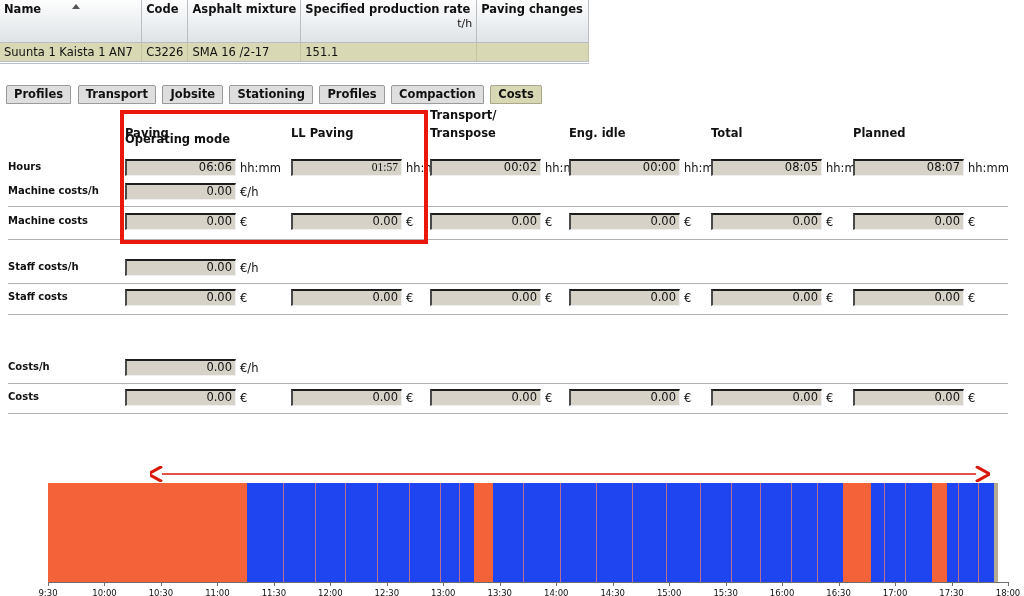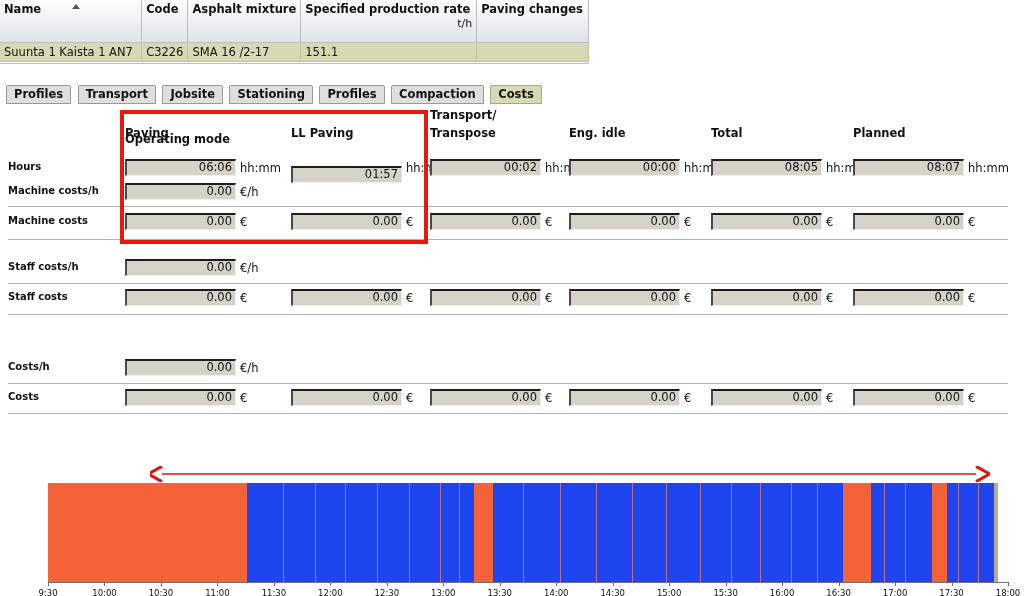--- a/index.html
+++ b/index.html
@@ -207,21 +207,21 @@
   <div class="hdr" style="left:291px; top:18px;">LL Paving</div>
   <div class="hdr" style="left:430px; top:0px;">Transport/</div>
   <div class="hdr" style="left:430px; top:18px;">Transpose</div>
   <div class="hdr" style="left:569px; top:18px;">Eng. idle</div>
   <div class="hdr" style="left:711px; top:18px;">Total</div>
   <div class="hdr" style="left:853px; top:18px;">Planned</div>
 
   <div class="rowlabel" style="top:53px;">Hours</div>
   <div class="field" style="left:125px; top:51px;">06:06</div>
   <div class="unitlbl" style="left:240px; top:53px;">hh:mm</div>
-  <div class="field" style="left:291px; top:58px;">01:57</div>
+  <div class="field" style="left:291px; top:51px;font-family:Liberation Serif, serif;">01:57</div>
   <div class="unitlbl" style="left:406px; top:53px;">hh:mm</div>
   <div class="field" style="left:430px; top:51px;">00:02</div>
   <div class="unitlbl" style="left:545px; top:53px;">hh:mm</div>
   <div class="field" style="left:569px; top:51px;">00:00</div>
   <div class="unitlbl" style="left:684px; top:53px;">hh:mm</div>
   <div class="field" style="left:711px; top:51px;">08:05</div>
   <div class="unitlbl" style="left:826px; top:53px;">hh:mm</div>
   <div class="field" style="left:853px; top:51px;">08:07</div>
   <div class="unitlbl" style="left:968px; top:53px;">hh:mm</div>
 

